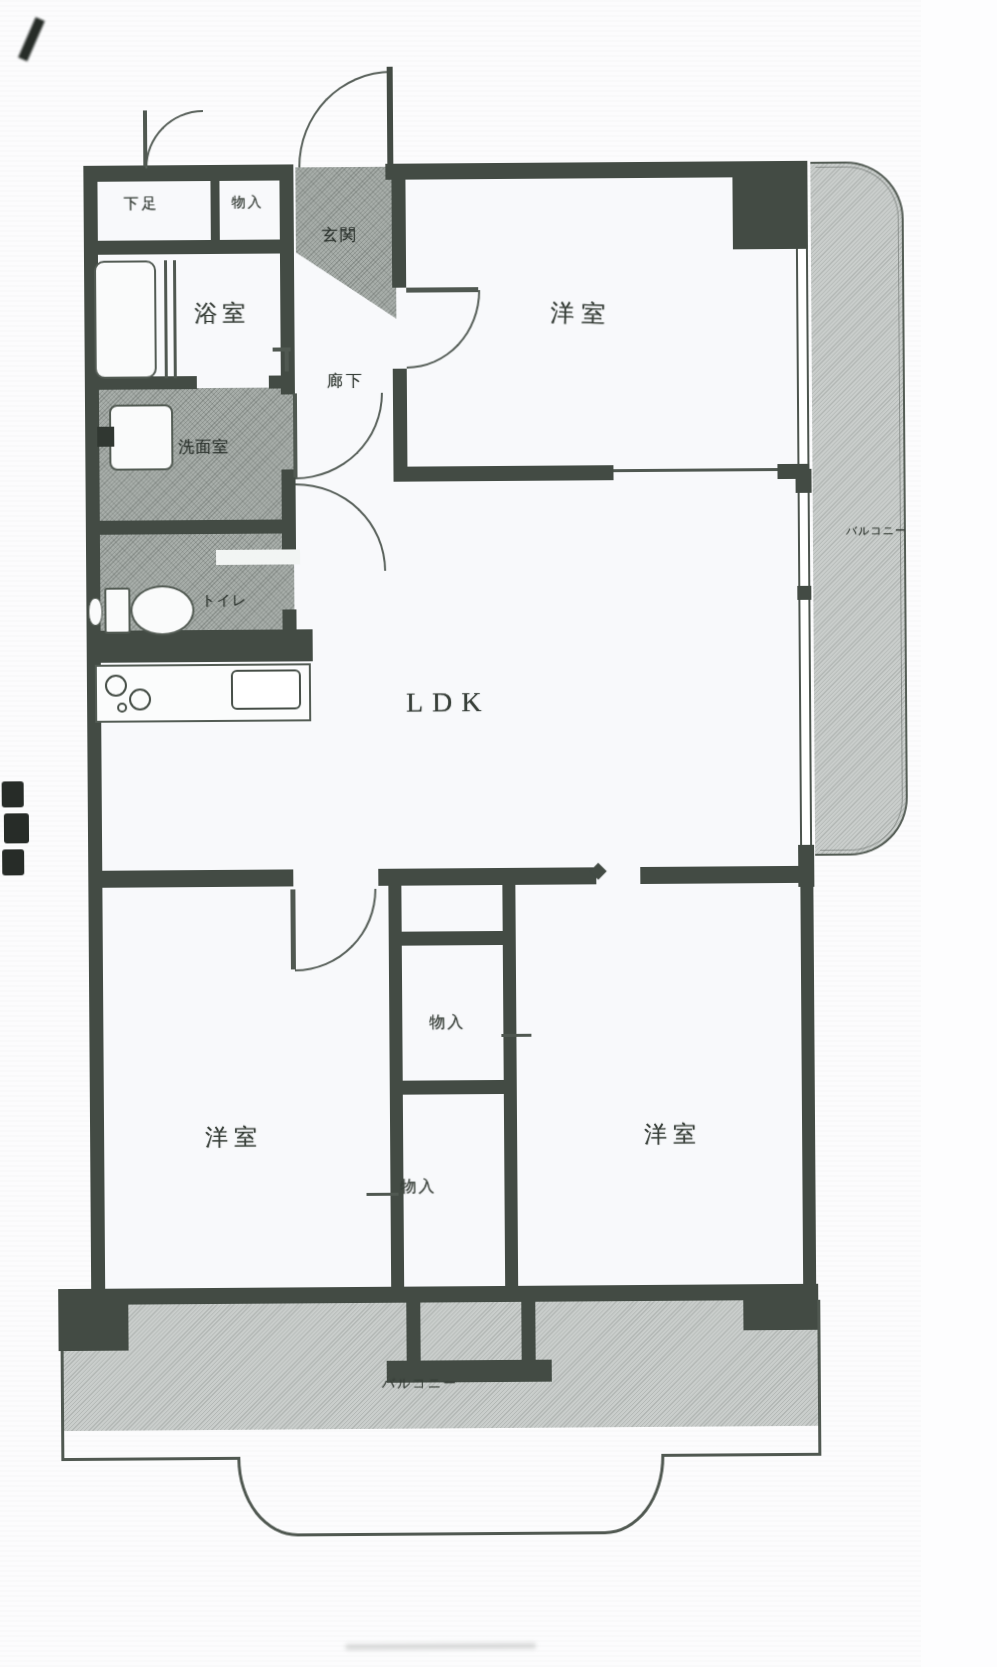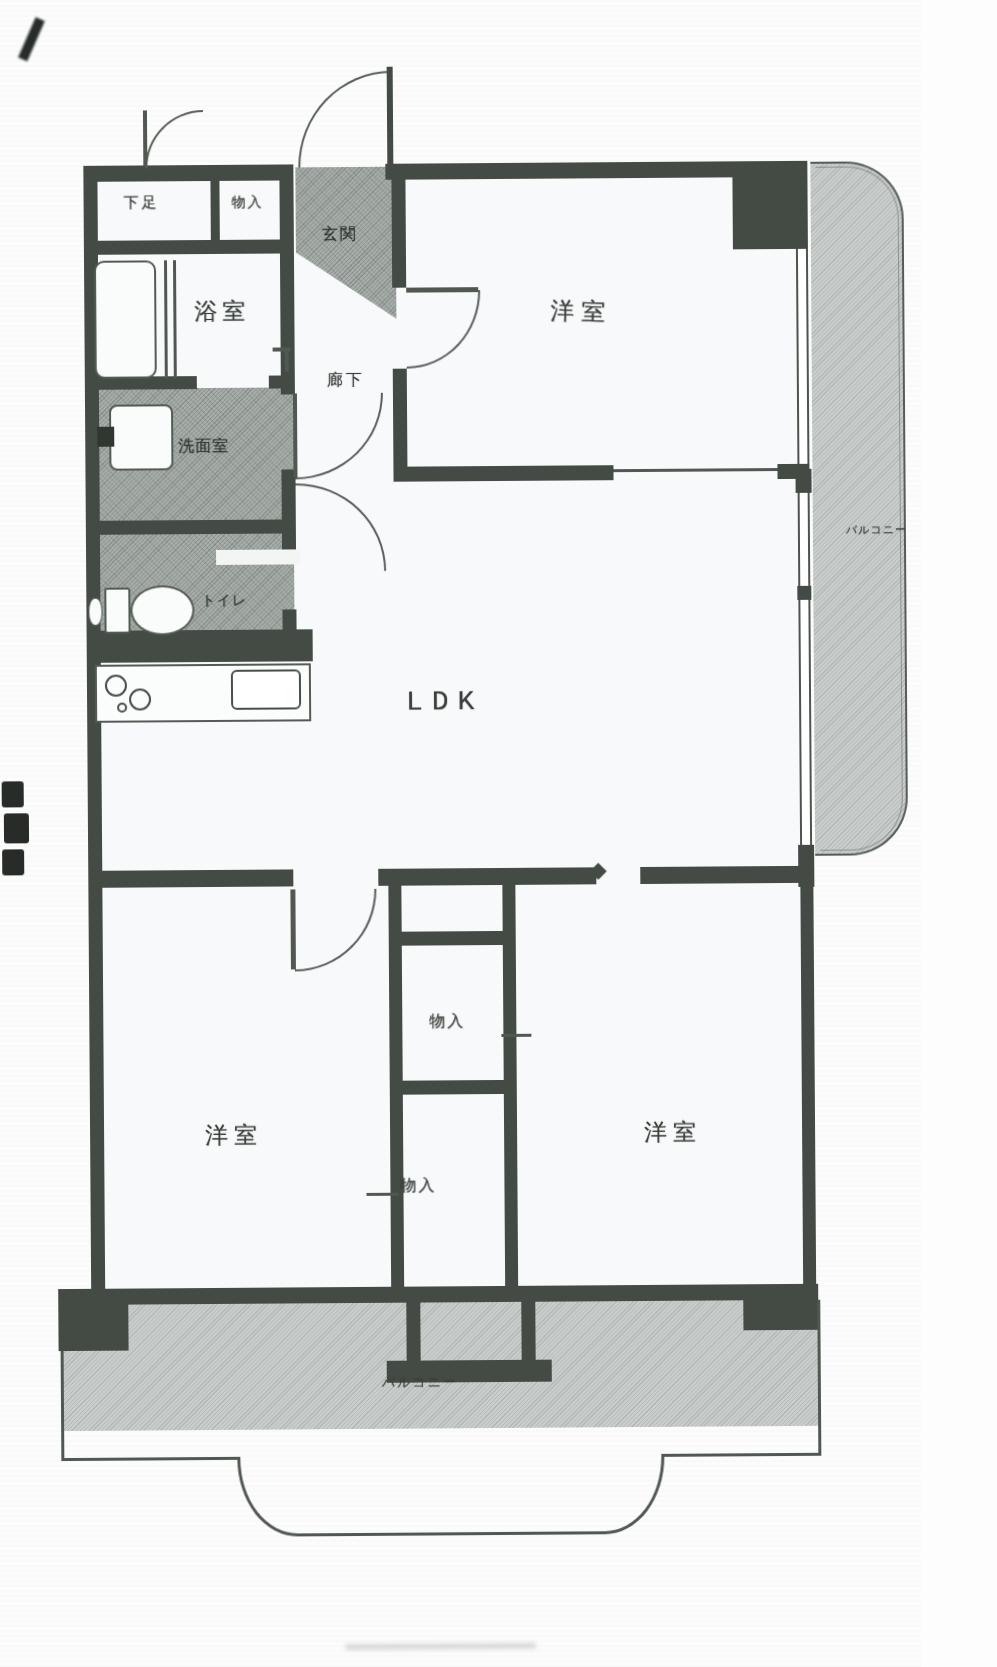--- a/index.html
+++ b/index.html
@@ -1,19 +1,19 @@
 <!DOCTYPE html>
 <html style="--wall: #454d46; --line: #4e564f; --shade-service: #a6aca8; --shade-balcony: #c7cbc9; --room-fill: #f3f4f6; --text: #3a413b;"><head>
 <meta charset="utf-8">
 <style>
   html,body{margin:0;padding:0;background:#fdfdfe;}
   .page{position:relative;width:921px;height:1667px;overflow:hidden;
         background:#fcfcfd;
         background-image:repeating-linear-gradient(0deg, rgba(60,65,60,0.015) 0 2px, transparent 2px 5px);
-        font-family:Liberation Mono, monospace;}
+        font-family:Liberation Serif, serif;}
   .plan{position:absolute;left:0;top:0;width:997px;height:1667px;
         transform:rotate(-0.4deg);filter:blur(0.35px) contrast(1.04);}
   .abs{position:absolute;}
   .w{position:absolute;background:var(--wall,#454d46);}
   .fill{position:absolute;background:var(--room-fill,#f3f4f6);}
   .hatchS{position:absolute;background-color:var(--shade-service,#a6aca8);
         background-image:repeating-linear-gradient(135deg, rgba(40,46,42,0.20) 0 1px, transparent 1px 3px),
                          repeating-linear-gradient(45deg, rgba(40,46,42,0.10) 0 1px, transparent 1px 4px);}
   .hatchB{position:absolute;background-color:var(--shade-balcony,#c7cbc9);
         background-image:repeating-linear-gradient(135deg, rgba(60,66,62,0.16) 0 1px, transparent 1px 3px);}

